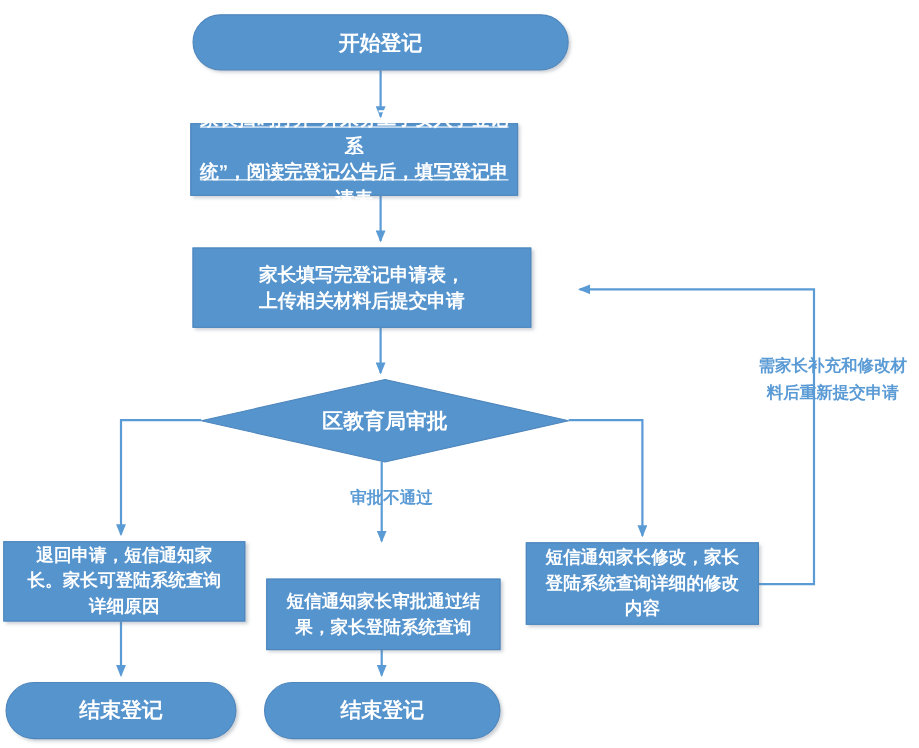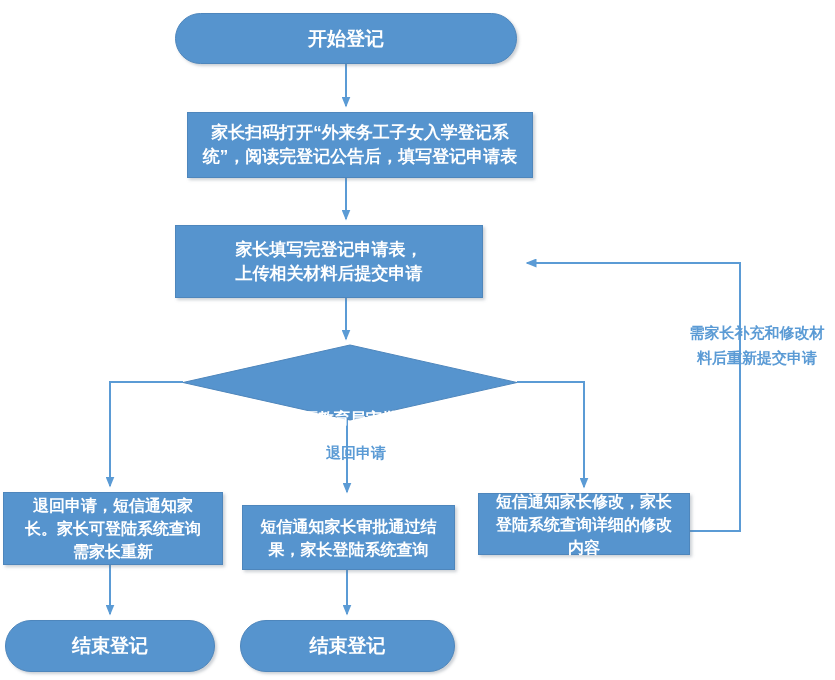--- a/index.html
+++ b/index.html
@@ -22,21 +22,21 @@
     position:absolute;z-index:2;display:flex;align-items:center;justify-content:center;
     background:var(--shape-fill);border:1px solid var(--shape-border);
     color:var(--shape-text);font-weight:bold;text-align:center;white-space:pre-line;
     box-sizing:border-box;box-shadow:2px 2px 3px rgba(110,120,135,.35);
   }
   .pill{border-radius:27px;font-size:19px;}
   .process{font-size:17px;line-height:24px;}
   .process.small{font-size:16px;line-height:23px;}
   .decision-label{
     position:absolute;z-index:3;display:flex;align-items:center;justify-content:center;
-    color:var(--shape-text);font-weight:bold;font-size:16px;text-align:center;background:transparent;margin-top:37px;
+    color:var(--shape-text);font-weight:bold;font-size:19px;text-align:center;background:transparent;
   }
   .edge-label{
     position:absolute;z-index:3;color:var(--line);font-weight:bold;font-size:15px;
     text-align:center;white-space:pre-line;line-height:23px;background:transparent;
   }
 </style>
 </head>
 <body>
 
 <div class="canvas">
@@ -54,43 +54,43 @@
     <path class="conn" d="M347,420 V492" marker-end="url(#arr)"></path>
     <path class="conn" d="M517,382 H584 V487" marker-end="url(#arr)"></path>
     <path class="conn" d="M110,565 V614" marker-end="url(#arr)"></path>
     <path class="conn" d="M347,563 V614" marker-end="url(#arr)"></path>
     <path class="conn" d="M690,531 H740 V263 H527" marker-end="url(#arr)"></path>
     <polygon class="decision" points="350,345 517,382.5 350,420 183,382.5"></polygon>
   </svg>
 
   <div class="shape pill" style="left:175px;top:13px;width:342px;height:51px;">开始登记</div>
 
-  <div class="shape process" style="left:187px;top:112px;width:346px;height:66px;">家长扫码打开“外来务工子女入学登记系
+  <div class="shape process" style="left:173px;top:112px;width:298px;height:66px;text-decoration:underline;">家长扫码打开“外来务工子女入学登记系
 统”，阅读完登记公告后，填写登记申请表</div>
 
   <div class="shape process" style="left:175px;top:225px;width:308px;height:73px;">家长填写完登记申请表，
 上传相关材料后提交申请</div>
 
   <div class="decision-label" style="left:250px;top:370px;width:200px;height:25px;">区教育局审批</div>
 
   <div class="shape process small" style="left:3px;top:492px;width:220px;height:73px;">退回申请，短信通知家
 长。家长可登陆系统查询
-需家长重新</div>
+详细原因</div>
 
-  <div class="shape process small" style="left:242px;top:505px;width:213px;height:65px;">短信通知家长审批通过结
+  <div class="shape process small" style="left:242px;top:526px;width:213px;height:65px;">短信通知家长审批通过结
 果，家长登陆系统查询</div>
 
-  <div class="shape process small" style="left:478px;top:493px;width:212px;height:62px;">短信通知家长修改，家长
+  <div class="shape process small" style="left:478px;top:493px;width:212px;height:75px;">短信通知家长修改，家长
 登陆系统查询详细的修改
 内容</div>
 
   <div class="shape pill" style="left:5px;top:620px;width:210px;height:52px;">结束登记</div>
 
   <div class="shape pill" style="left:240px;top:620px;width:215px;height:52px;">结束登记</div>
 
 
-  <div class="edge-label" style="left:281px;top:441px;width:150px;">退回申请</div>
+  <div class="edge-label" style="left:281px;top:441px;width:150px;">审批不通过</div>
 
 
   <div class="edge-label" style="left:667px;top:320px;width:180px;line-height:25px;">需家长补充和修改材
 料后重新提交申请</div>
 
 </div>
 
 </body></html>

